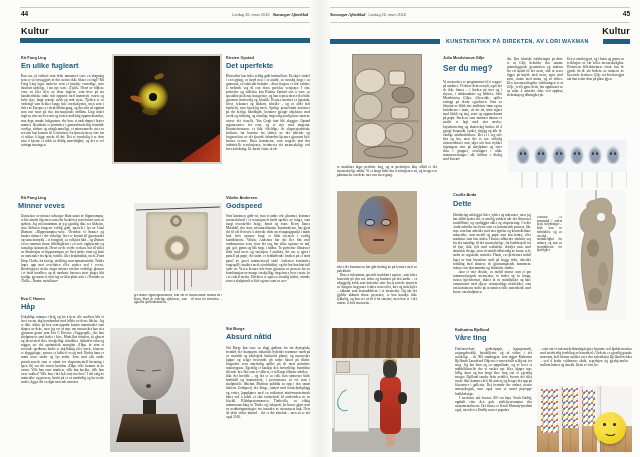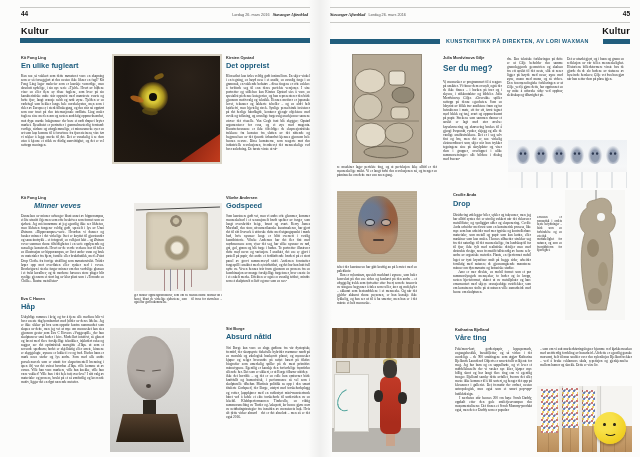--- a/index.html
+++ b/index.html
@@ -140,21 +140,21 @@
   <div class="section" style="left:530px;top:26px;width:100px;text-align:right;">Kultur</div>
   <div class="bar" style="left:330px;top:39px;width:110px;"></div>
   <div class="bannertext" style="left:446px;top:37.5px;">KUNSTKRITIKK PÅ DIREKTEN, AV LORI WAXMAN</div>
   <div class="bar" style="left:603px;top:39px;width:27px;"></div>
 
   <div class="byline" style="left:21px;top:55px;">Kit Fong Ling</div>
   <div class="headline" style="left:21px;top:61px;">En ulike fugleart</div>
   <div class="bodycol" style="left:21px;top:74px;width:83px;height:114px;">Kan noe så vakkert som dette mønsteret være en skapning som er så forseggjort at den nesten ikke likner en fugl? Kit Fong Ling lager malerier som er kanskje vemodige, men absolutt nydelige, i sin nye serie «Tjeld». Hvert av bildene viser en eller flere av disse fuglene, som hver på sin karakteristiske måte står oppreist med mønstrete svarte og hvite fjær, langt oransje nebb og røde øyne. Tjelden er en vadefugl som hekker langs hele norskekysten, men som i deler av Europa er i sterk tilbakegang, og den står nå oppført som nær truet på den internasjonale rødlista. Ling maler fuglene sine med en øm og nesten andektig oppmerksomhet, mot dype mørke bakgrunner der bare et rødt draperi bryter mørket. Resultatet er portretter i gammelmesterlig forstand: verdige, sårbare og uforglemmelige, et minnesmerke over en art som kan komme til å forsvinne fra fjæresteinene våre før vi rekker å legge merke til det. Det er vanskelig å se dem uten å kjenne et stikk av dårlig samvittighet, og det er vel nettopp meningen.</div>
 
   <div class="byline" style="left:21px;top:195px;">Kit Fong Ling</div>
-  <div class="headline" style="left:34px;top:201px;font-style:italic;">Minner veves</div>
+  <div class="headline" style="left:18px;top:201px;">Minner veves</div>
   <div class="bodycol" style="left:21px;top:214px;width:83px;height:78px;">Dannelsen av minner avhenger blant annet av hippocampus, et lite utsnitt i hjernen som ofte beskrives som formet som en sjøhest. Jeg må innrømme at jeg egentlig ikke ser likheten, men likheten fungerer veldig godt, spesielt i lys av Unni Østrems «Hippocampus»-serie. Hvordan vi danner og husker minner i det virkelige livet er knyttet til gjenstander og sanseinntrykk – et fotografi, en velkjent lukt – og Østrem vever sammen denne tilfeldigheten i en serie opplysende og sanselige kunstverk. Hvert av de vevde verkene har til felles en illustrasjon av hippocampus, av livet under vann og bruk av materialer fra hjem, familie eller bruktbutikk, med «Paint Drop Cloth» fra forrige utstilling som mønsterutsikt. Tråder løper opp mot overflaten eller synker ned i veven. Broderigarn i sterke farger minner om den verdslige glansen i et frekt korallrev, og de moderne havenes store plager blir synlige gjennom et stort lag av klar plast som i «Tornado en Chille». Rustne metallsten-</div>
 
   <div class="byline" style="left:21px;top:296px;">Eva C Hoven</div>
   <div class="headline" style="left:21px;top:302px;">Håp</div>
   <div class="bodycol" style="left:21px;top:315px;width:83px;height:138px;">Uskyldige rammes i krig, og for å tjene alle mediene blir vi hver eneste dag bombardert med bilder av deres lidelse. Jeg er ikke sikker på hva som oppstår kontra nummenhet som skapes av dette, men jeg vet at mye om mennesket kan sies gjennom gester som Eva C Hovens «Vuggespill», der hun skulpturerer små hoder i leire. Modellert intuitivt, så glasert og brent med flere forskjellige teknikker, inkludert raku og saggar, ser det optimistisk navngitte «Håp» ut som et sovende spedbarn; hodet er skjellaktig eller arrete, kinnene er skyggelagte, øynene er lukket i ro og fred. Huden hans er mørk noen steder og lys andre. Som med alle andre porselensverk som er utsatt for eksperimentell brenning i åpen ild, var det uvisst hvordan «Håp» ville komme ut av ovnen. Ville han være mørkere, ville han knekke, ville hun være vakker? Ville hun i det hele tatt overleve? I sitt valg av materialer og prosess, brukt på et så ømfintlig og krevende motiv, ligger det en dypt nærende metafor.</div>
 
   <div class="img tjeld" style="left:112px;top:54px;width:106px;height:106px;">
     <div class="canvas">
       <div class="eye"></div>
       <div class="pupil"></div>
@@ -181,21 +181,21 @@
   <div class="img head" style="left:110px;top:328px;width:80px;height:124px;">
     <div class="h"></div>
     <div class="ey1"></div>
     <div class="ey2"></div>
     <div class="mo"></div>
     <div class="neck"></div>
     <div class="plinth"></div>
   </div>
 
   <div class="byline" style="left:226px;top:55px;">Kirsten Opstad</div>
-  <div class="headline" style="left:226px;top:61px;">Det oppreist</div>
+  <div class="headline" style="left:226px;top:61px;">Det uperfekte</div>
   <div class="bodycol" style="left:226px;top:74px;width:84px;height:110px;">Klossethet kan føles veldig godt innimellom. En skjev vinkel i en tegning, en bøyd nese i et ansikt, en uvanlig farge i en grønnsak, en vaklende bokstav – disse tingene er ofte enklere å forbinde seg til enn deres perfekte versjoner. I sine portretter og stilleben kan Kirsten Opstad sies å være en spesialist på denne kategorien, og hun representerer den både gjennom motivvalg og teknikk. Hennes motiver er japanske lerret, tekanner og lakkerte teboller – og en aldri helt knirkefri, men hjertelig strek. Synlige penselstrøk insisterer på det herlige håndlagde, konturer gjengir objektene med avvik og tolkning, og uvanlige fargevalg anerkjenner sansene utover det visuelle. Van Gogh fant blå skygger; Opstad argumenterer for rosa, og et øye med magenta. Kunstreferansene er ikke tilfeldige: de ekspresjonistiske trekkene fra kunsten fra slutten av det nittende og begynnelsen av det tjuende århundret kjennes gjennom hele hennes oeuvre. Disse kunstnerne, som reagerte mot den industrielle revolusjonen, fremhevet det menneskelige ved hver anledning. De første visste at vå-</div>
 
   <div class="byline" style="left:226px;top:195px;">Vibeke Andersen</div>
   <div class="headline" style="left:226px;top:201px;">Godspeed</div>
   <div class="bodycol" style="left:226px;top:214px;width:84px;height:104px;">Som kunstnere godt vet, men vi andre ofte glemmer, kommer menneskehud i et sensasjonelt bredt spekter av farger, som langt overskrider beige, brunt og svart. Kerry James Marshall, den store afroamerikanske kunstmaleren, har gjort det til sitt livsverk å utforske dette med utgangspunkt i mørk hud, hvis nyanser lenge er blitt oversett i vestlig kunsthistorie. Vibeke Andersen har det fler fint med nordmennene som, viser det seg, har ulike nyanser av rød, grå, gul, grønn og blå farge i huden. To portretter illustrerer dette med nerve og variasjon. I ansiktet, det ene er gjort i pastell på papir, det andre et forbløffende broderi på et stort panel av grovt sammenvevd stoff. Andersen forutsetter fargespill i ansiktet med en trådtetthet, og det har hun hatt full nytte av. Veven hennes trår fram gjennom en prosess fra en kombinasjon av mange forskjellige fargetoner, hver eneste én i et enkelt merke. Effekten er også en uvanlig tetthet, mindre som et skulpturelt relieff og mer som en nes-</div>
 
   <div class="byline" style="left:226px;top:326px;">Siri Borge</div>
   <div class="headline" style="left:226px;top:332px;">Absurd nåtid</div>
   <div class="bodycol" style="left:226px;top:346px;width:84px;height:107px;">Siri Borge kan være en slags gudinne fra vår dystopiske fremtid, der skarpsynte fiskefulle hybrider svømmer rundt på en moralsk og økologisk bankerott planet, og mennesker kjøper og selger hverandre på nettet basert på fiktive biografier som umerkelig spiller på de mest primitive minnetypene. Egentlig er kanskje den forferdelige fremtiden allerede her. Det som er sikkert, er at Borge tilhører nåtiden – ikke det horrible – og det er en rolle hun omfavner både kraftfullt og humoristisk, i performance så vel som i skulpturelle tilbehør. Martinis politikk sa opp i den smart titulerte Godspeed, der Borge, utstyrt med torskehodeplugg og votter, kappkjører med en radiostyrt mini-monstertruck båret ved å koble et ekte torskehode til undersiden av en lekebil. Klubbperformancen Tinderella, en viktig sammensmelting av Tinder og Askepott, lar henne gjøre narr av nettdatingstrategier fra innsiden av monsterets buk. Hvis alt dette virker absurd – det er det absolutt – men så er det også 2016.</div>
 
@@ -235,21 +235,21 @@
     <div class="lin"></div>
     <div class="f"></div>
     <div class="e1"></div>
     <div class="e2"></div>
     <div class="m"></div>
   </div>
   <div class="bodycol" style="left:337px;top:265px;width:80px;height:54px;">tehet der kunstneren har gått kraftig an på lerretet med en palettkniv.
    Hun er voluminøs, spesielt merkbart i øynene, som buler konvekst på den ene siden og konkavt på den andre – et uhyggelig trekk som fortsetter etter hvert som de tusenvis av stingene begynner å føles som celler, årer og molekyler – akkurat som bestanddelene i et menneske. Og når det gjelder akkurat denne personen, er han kanskje ikke lykkelig, og han ser ut til å ha smerter, men han er i det minste et helt menneske.</div>
 
   <div class="byline" style="left:453px;top:192px;">Cecilie Anda</div>
-  <div class="headline" style="left:453px;top:199px;">Drop</div>
+  <div class="headline" style="left:453px;top:199px;">Dette</div>
   <div class="bodycol" style="left:453px;top:213px;width:78px;height:106px;">Oksidering ødelegger biler, sykler og takrenner, men jeg har alltid syntes det er utrolig vakkert når det dekorerer metallflater, og synliggjør alder og eksponering. Cecilie Anda arbeider med rust som en kunstnerisk prosess, like mye som hun arbeider med mer typiske og kontrollerbare materialer, som metall og papir som kan kuttes, eller maskiner som kan males. Hennes silhuetter strekker seg fra det naturlige til det menneskelige, fra landskap til far til fjær, ikke fylt med realistiske detaljer men med abstrakte design, noen fremstilt fullstendig av henne selv, andre av organiske metoder. Plante, en fjærformet mobil laget av tynt kryssfiner malt på begge sider, arbeider forsiktig med naturen; de gjennomgående mønstrene minner om dyremønstre og botaniske studier.
    Amo er mer direkte, en mobil formet som et par sammenslyngede mennesker, to hoder og én kropp, nesten hjerteformet, skåret ut av metallplater og bare ornamentert med skjeve oransjeaktige rustflekker, som om kunstneren stolte på at naturen ville samarbeide med henne om skulpturen.</div>
   <div class="bodycol small" style="left:537px;top:216px;width:25px;height:102px;">Effekten er romantisk i ordets beste betydninger – både som en forbindelse og en estetisk mottakelighet for naturen, og som en fremtidsform for kjærlighet.</div>
 
   <div class="img rustfig" style="left:565px;top:190px;width:60px;height:130px;">
     <svg width="60" height="130" viewBox="0 0 60 130">
       <rect width="60" height="130" fill="#f7f7f5"></rect>
       <line x1="31" y1="0" x2="31" y2="12" stroke="#8a8a88" stroke-width="1"></line>
       <path d="M30,10 C40,5 49,11 46,23 C53,27 51,39 44,43 C51,62 47,92 41,120 L23,120 C17,94 13,62 20,43 C12,37 14,22 22,18 C21,12 25,11 30,10 Z" fill="#b3a791" stroke="#9a8e78" stroke-width=".8"></path>
       <circle cx="36" cy="27" r="4" fill="#f7f7f5"></circle>

